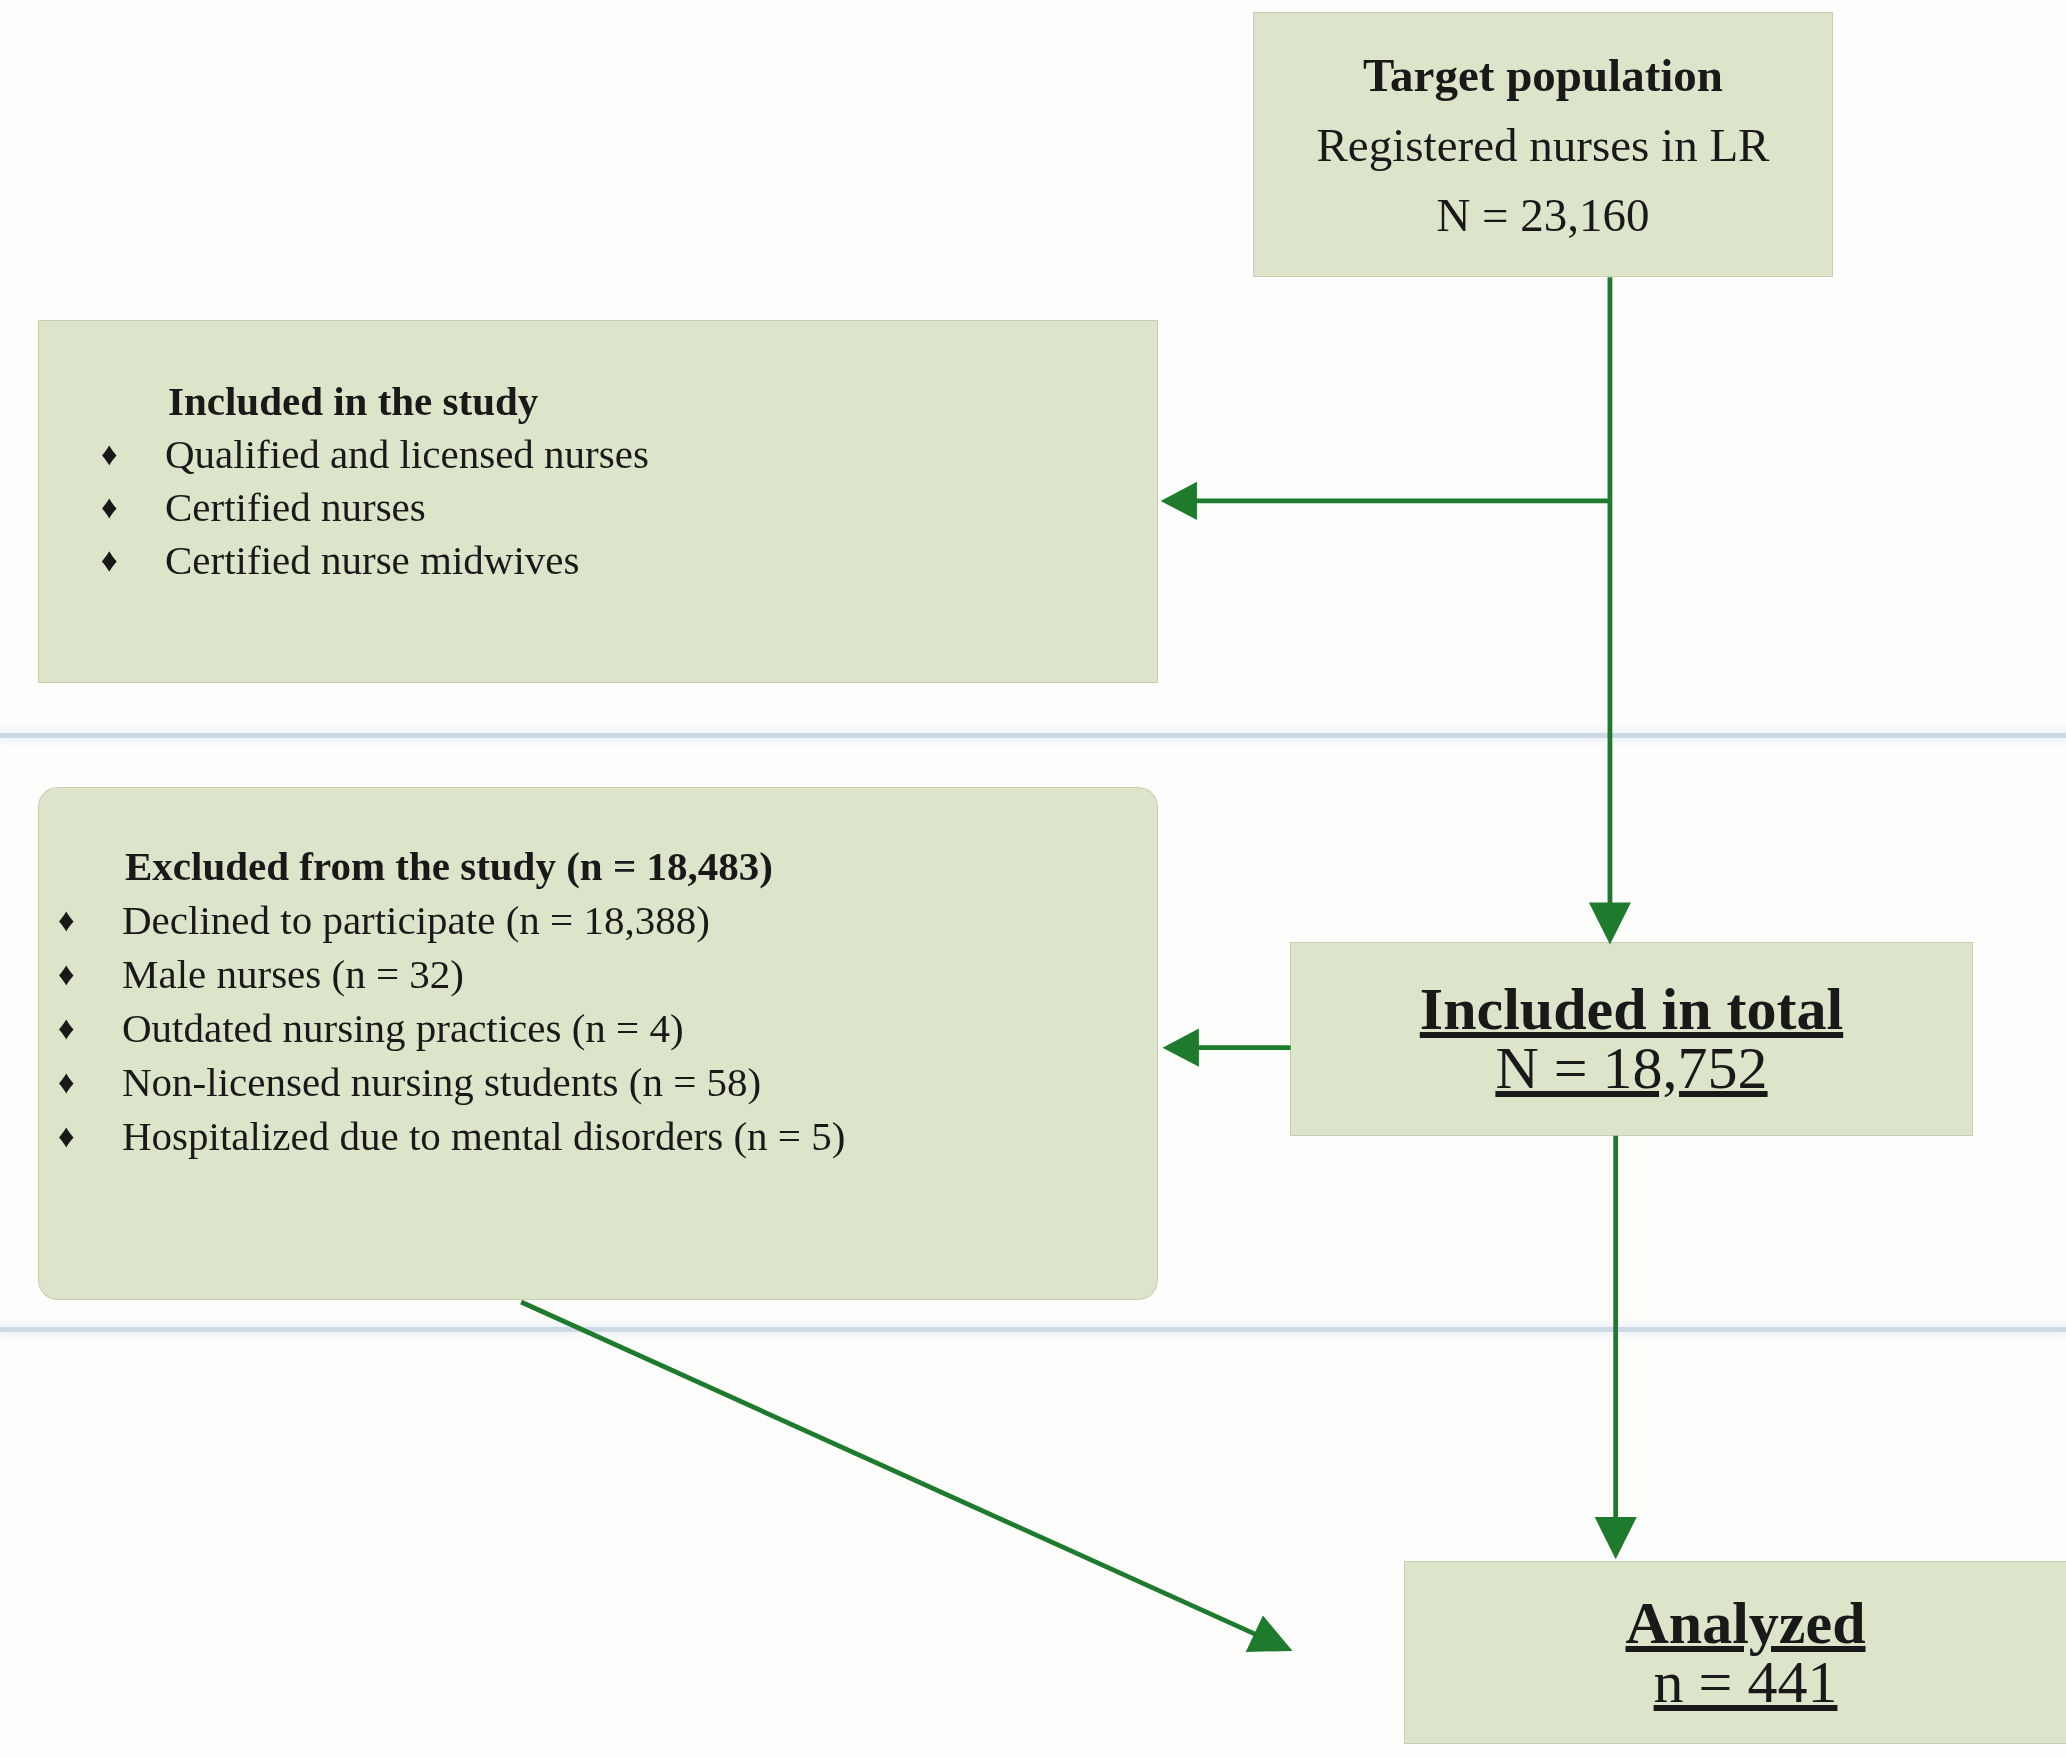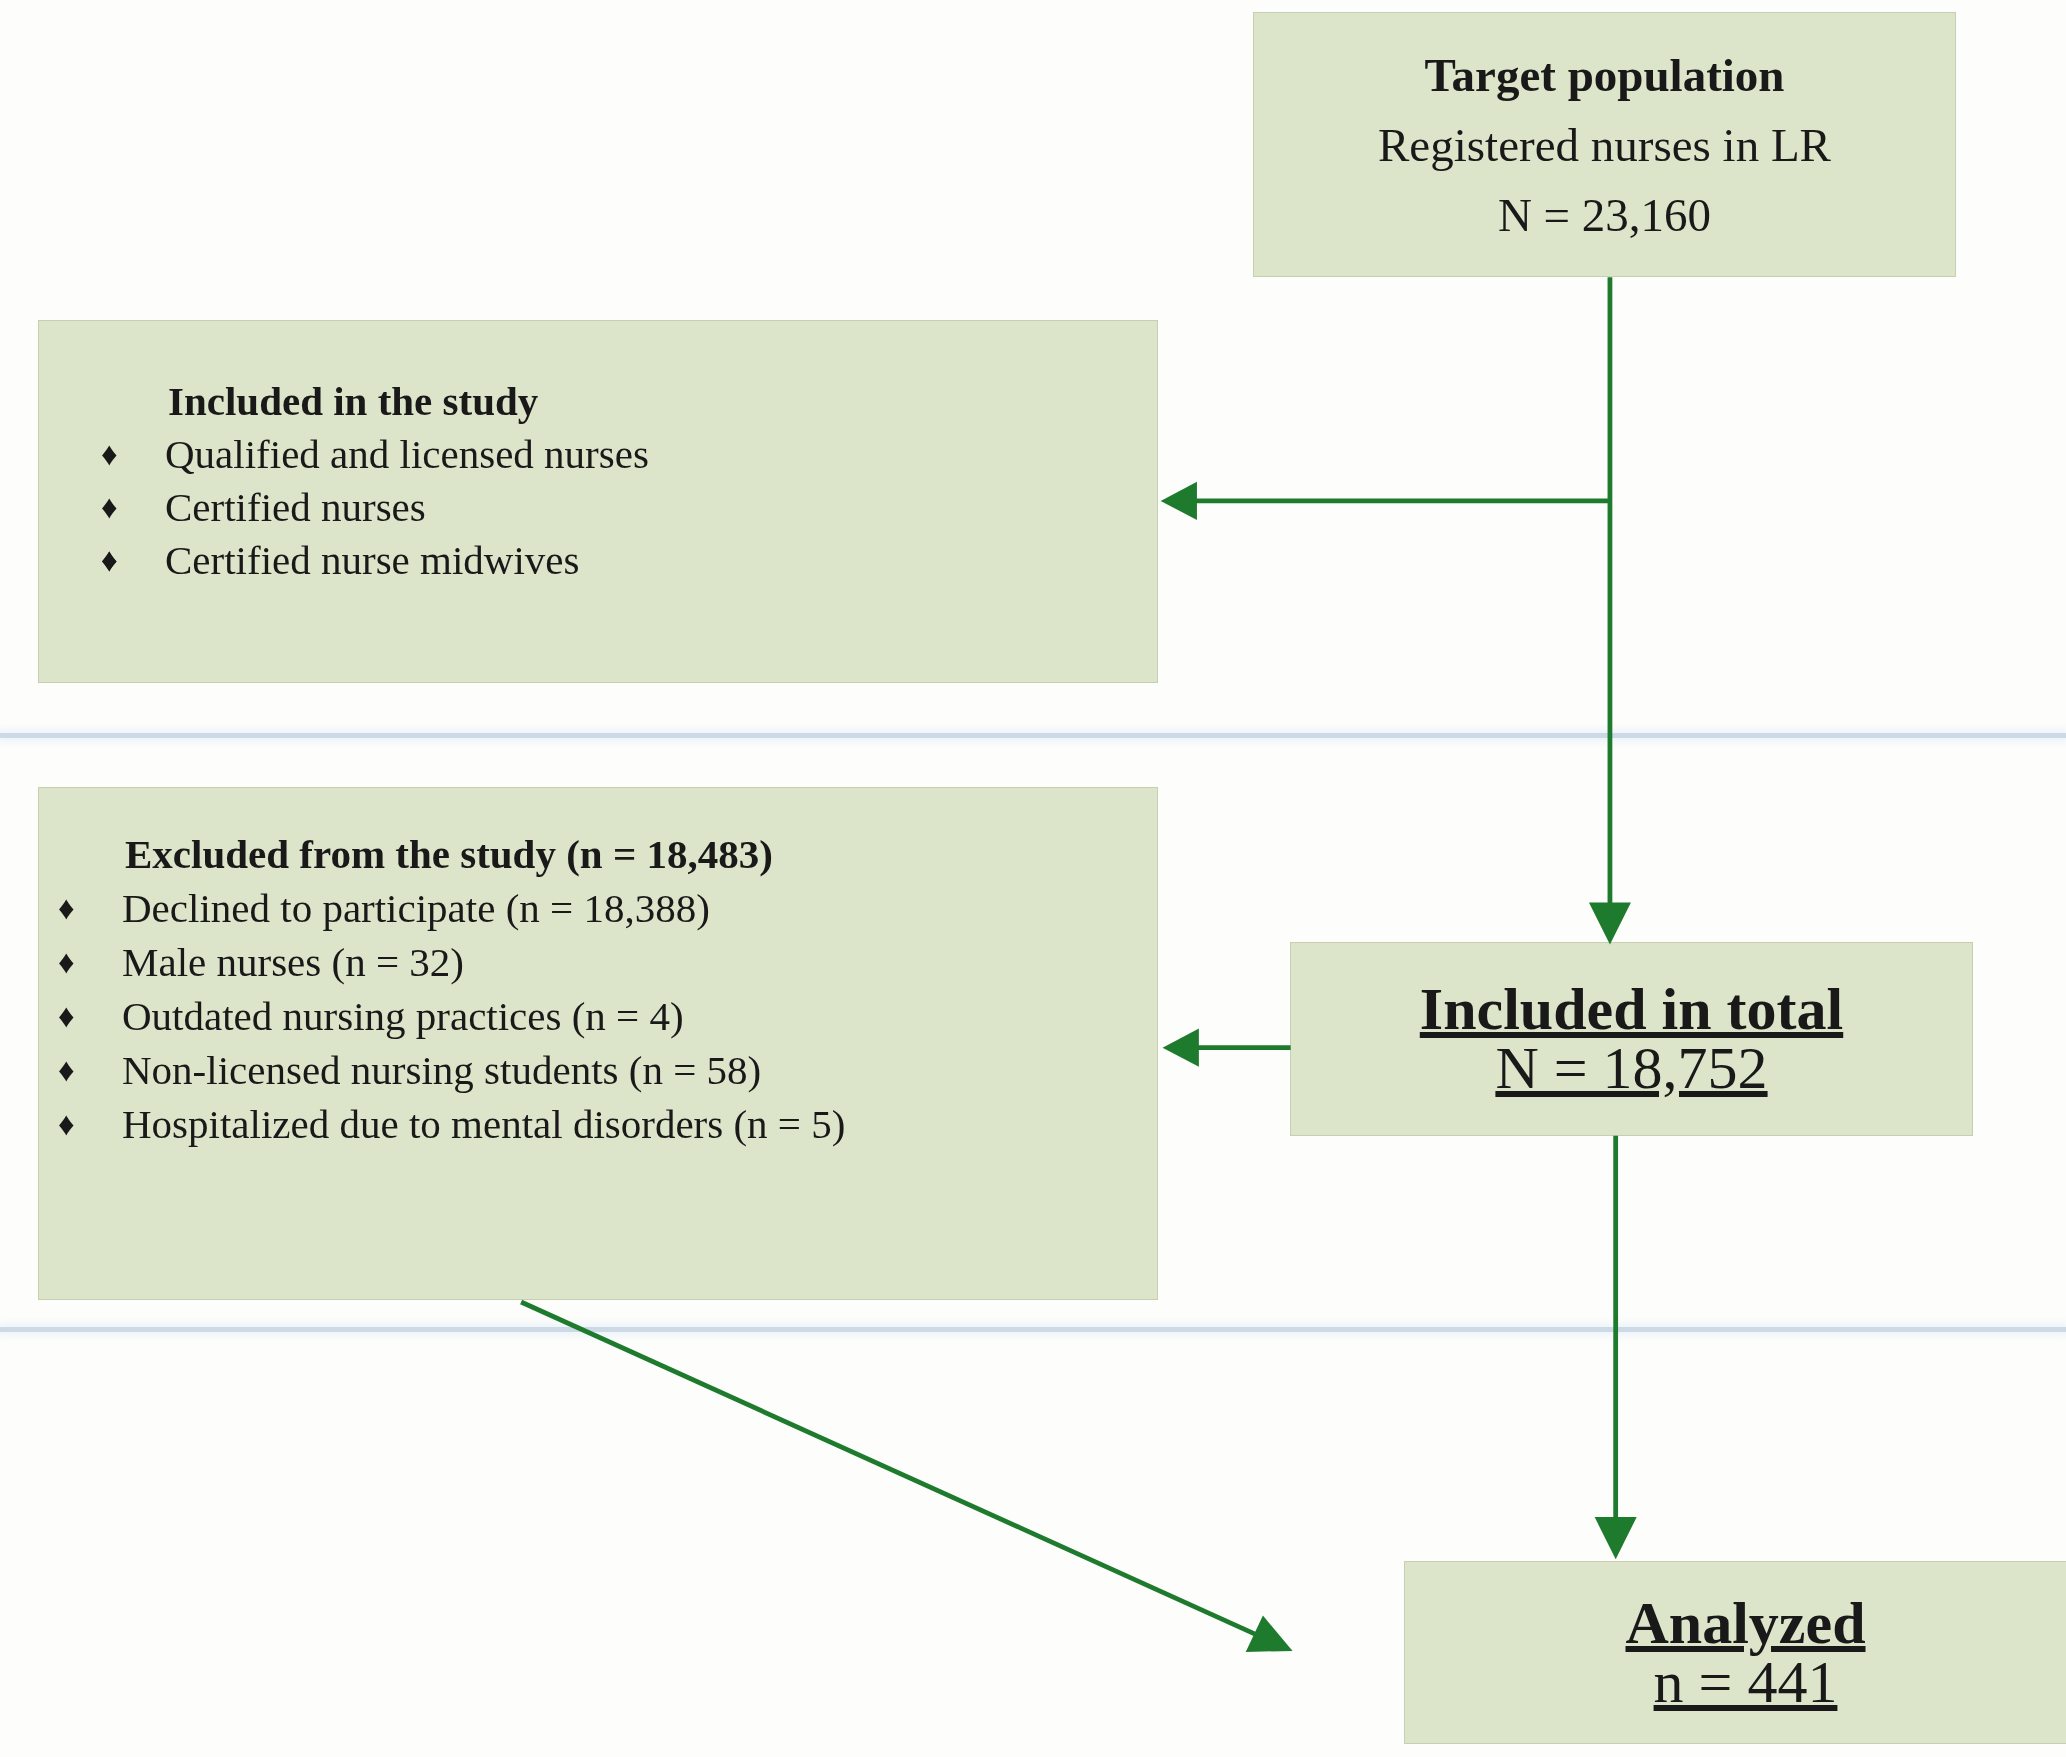--- a/index.html
+++ b/index.html
@@ -23,35 +23,35 @@
   svg.arrows { position: absolute; left: 0; top: 0; z-index: 3; pointer-events: none; }
 
   
   .box {
     position: absolute;
     background: #dce5c9;
     border: 1px solid rgba(145, 155, 115, 0.28);
     box-sizing: border-box;
     z-index: 2;
   }
-  .box-target   { left: 1253px; top: 12.4px;   width: 703px;  height: 265px; }
+  .box-target   { left: 1253px; top: 12.4px;   width: 580px;  height: 265px; }
   .box-included { left: 38px;   top: 320px;  width: 1120px; height: 363px; padding-left: 43px; }
   .box-excluded { left: 38px;   top: 787px;  width: 1120px; height: 513px; }
   .box-total    { left: 1290px; top: 942px;  width: 683px;  height: 194px; }
   .box-analyzed { left: 1364px; top: 1561px; width: 683px;  height: 183px; margin-left: 40px; }
 
   
   .center-box { display: flex; flex-direction: column; justify-content: center; text-align: center; }
   .box-target .c-line { font-size: 47px; line-height: 70px; }
   .box-total .c-line, .box-analyzed .c-line { font-size: 60px; line-height: 59px; text-decoration: underline; }
   .bold { font-weight: bold; }
 
   
   .box-included { padding-top: 54px; }
-  .box-excluded { padding-top: 39px; }
+  .box-excluded { padding-top: 51px; border-radius: 20px; }
   .l-title { font-weight: bold; font-size: 41px; padding-left: 86px; }
   .box-included .l-title, .box-included .brow { line-height: 53px; }
   .box-excluded .l-title, .box-excluded .brow { line-height: 54px; }
   .brow { position: relative; padding-left: 83px; font-size: 41px; }
   .diamond {
     position: absolute; left: 19px; top: 0;
     font-size: 32.5px;
     line-height: inherit;
   }
 </style>

